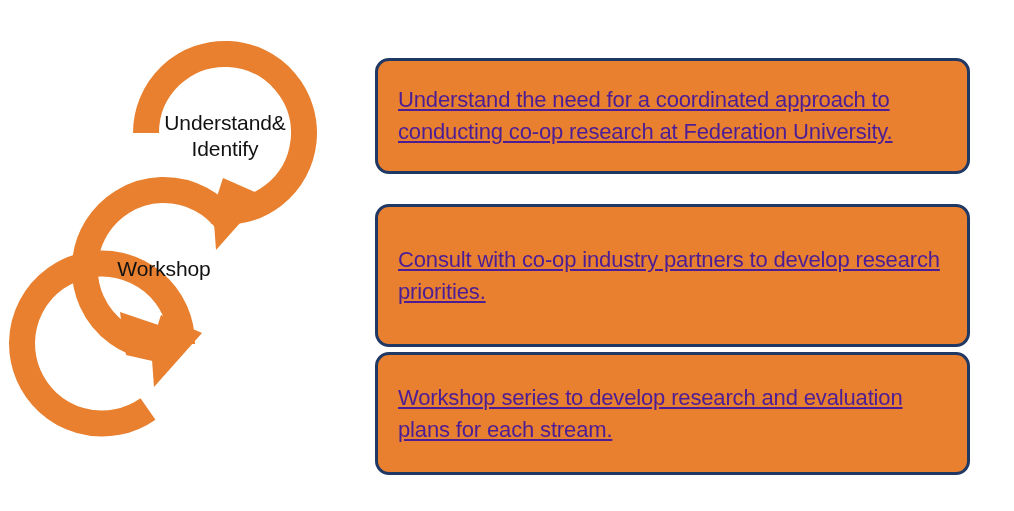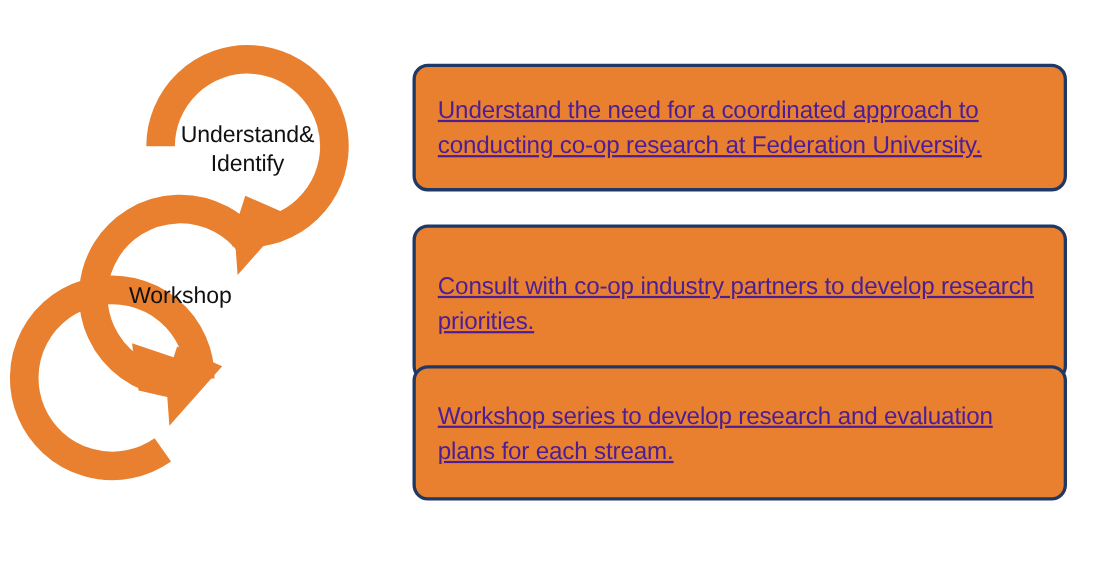--- a/index.html
+++ b/index.html
@@ -57,21 +57,21 @@
     box-sizing: border-box;
     background: #E8802F;
     border: 3px solid #203864;
     border-radius: 14px;
     display: flex;
     align-items: center;
     padding: 0 20px;
   }
   #callout-1 { top:  58px; height: 116px; }
   #callout-2 { top: 204px; height: 143px; }
-  #callout-3 { top: 332px; height: 123px; }
+  #callout-3 { top: 352px; height: 123px; }
 
   .callout-text {
     color: #4c1d95;
     font-family: "Liberation Sans", sans-serif;
     font-size: 22px;
     line-height: 1.45;
     letter-spacing: -0.15px;
     text-decoration: underline;
   }
 </style>

